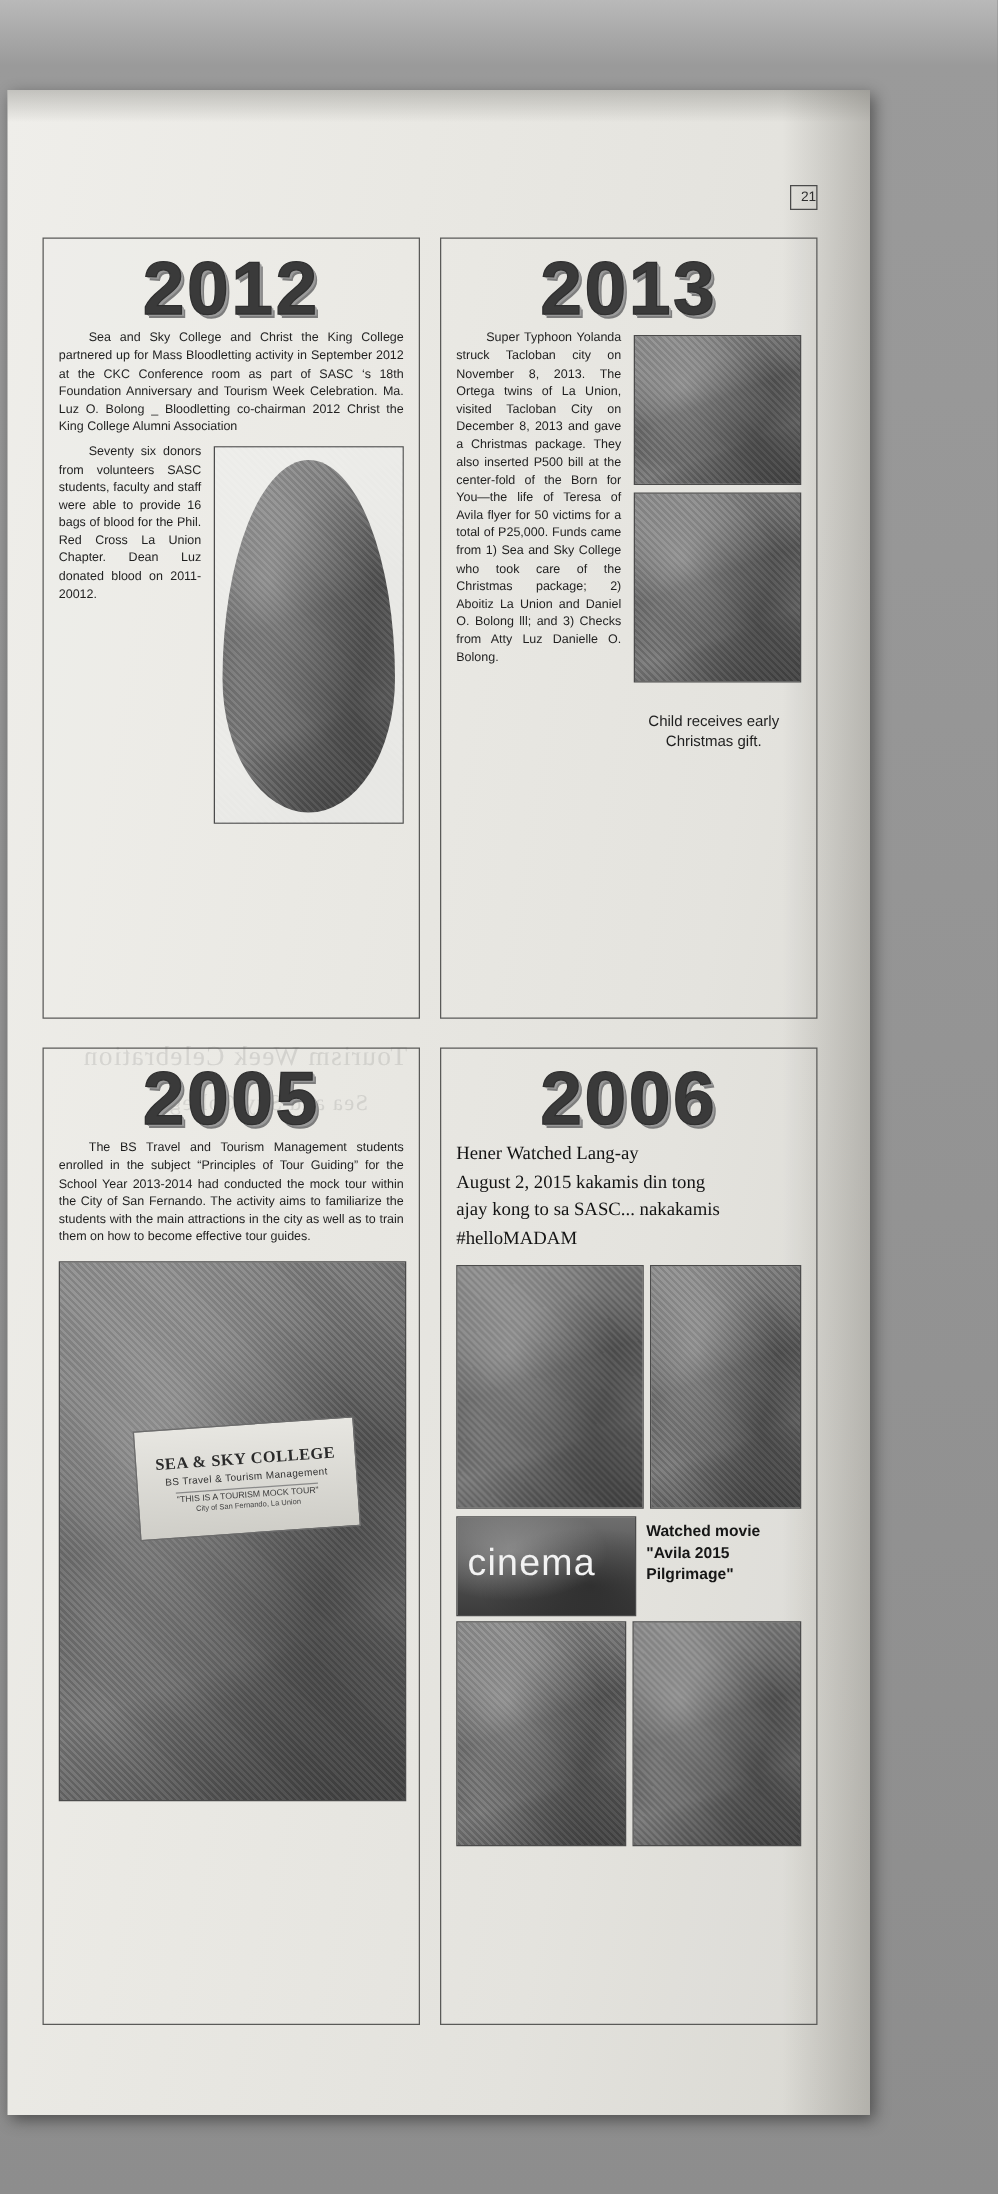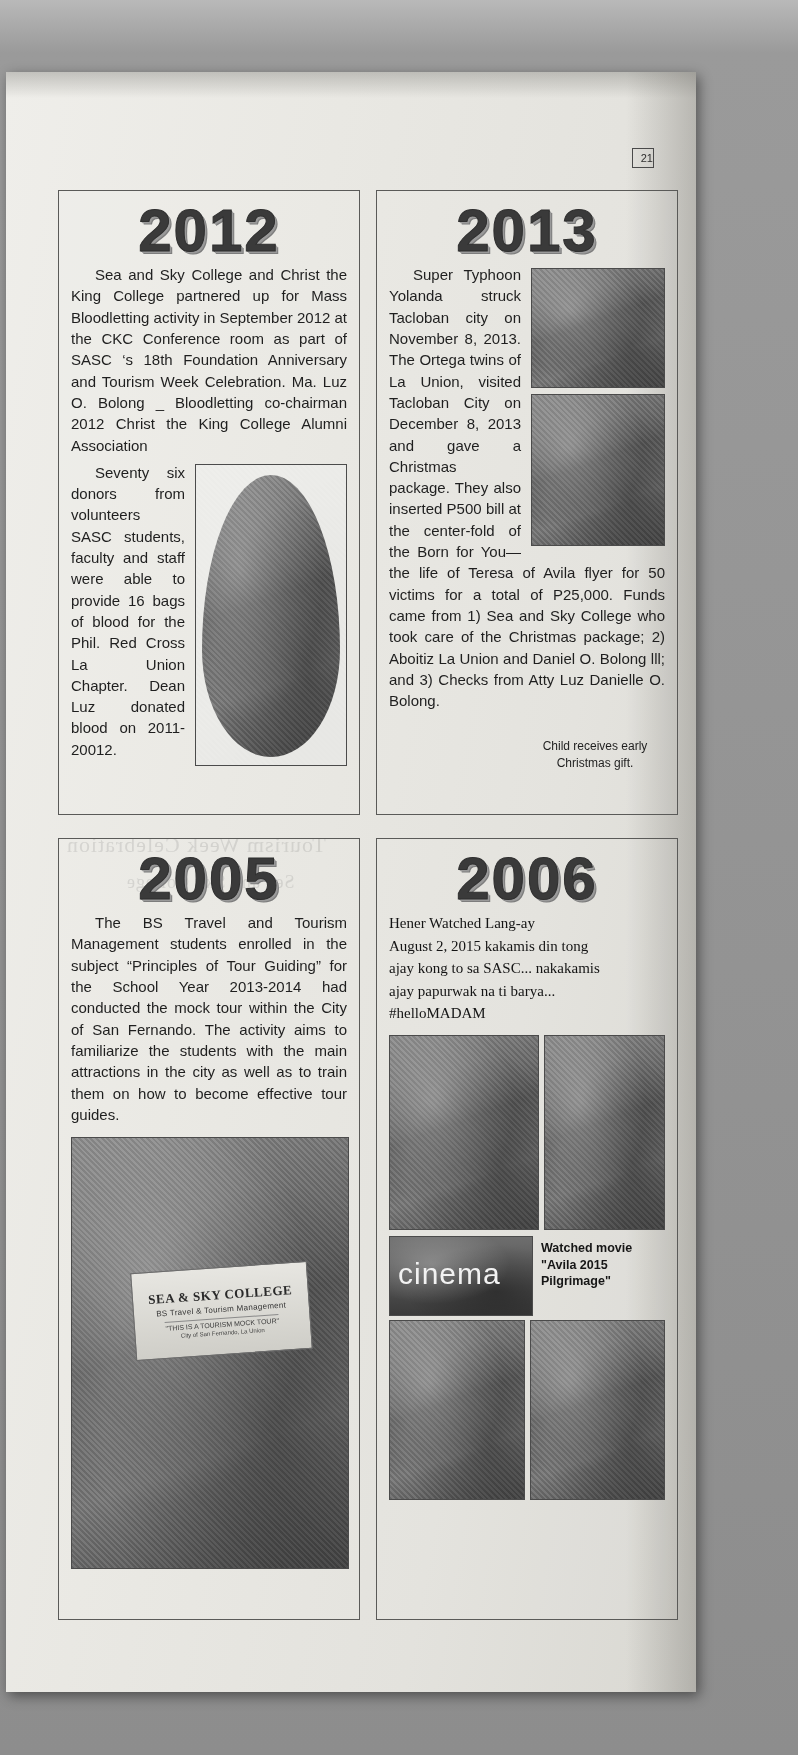--- a/index.html
+++ b/index.html
@@ -69,21 +69,21 @@
     font-size: 11px;
     line-height: 18px;
     text-align: right;
     color: #2e2e2e;
     font-family: "Liberation Sans", sans-serif;
   }
 
   
   #panel-grid {
     position: absolute;
-    left: 52px;
+    left: 28px;
     top: 118px;
     width: 556px;
     height: 1430px;
   }
   .panel {
     position: absolute;
     border: 1px solid #5a5a58;
     box-sizing: border-box;
     padding: 10px 12px 12px 12px;
     background: rgba(255,255,255,0.05);
@@ -105,21 +105,21 @@
     margin: 2px 0 6px 0;
     text-shadow:
       2px 2px 0 #9a9a9a,
       3px 3px 0 #7d7d7d,
       1px 1px 0 #656565;
     -webkit-text-stroke: 1px #2f2f2f;
   }
 
   .body-text {
     font-family: "Liberation Sans", sans-serif;
-    font-size: 15px;
+    font-size: 10px;
     line-height: 1.42;
     color: #1f1f1f;
     text-align: justify;
     text-indent: 24px;
     margin: 0 0 6px 0;
   }
 
   
   .photo {
     position: relative;
@@ -344,21 +344,20 @@
         </div>
       </section>
 
       <section class="panel" id="panel-2015">
         <div class="year-title">2006</div>
 
         <div class="handwriting">
           <div>Hener Watched Lang-ay</div>
           <div>August 2, 2015  kakamis din tong</div>
           <div>ajay kong to sa SASC... nakakamis</div>
-          <div>ajay papurwak na ti barya...</div>
           <div>#helloMADAM</div>
         </div>
 
         <div id="photos-2015-row1">
           <div class="photo" id="photo-2015-a"></div>
           <div class="photo" id="photo-2015-b"></div>
         </div>
 
         <div id="row-2015-cinema">
           <div class="photo" id="photo-2015-cinema">

